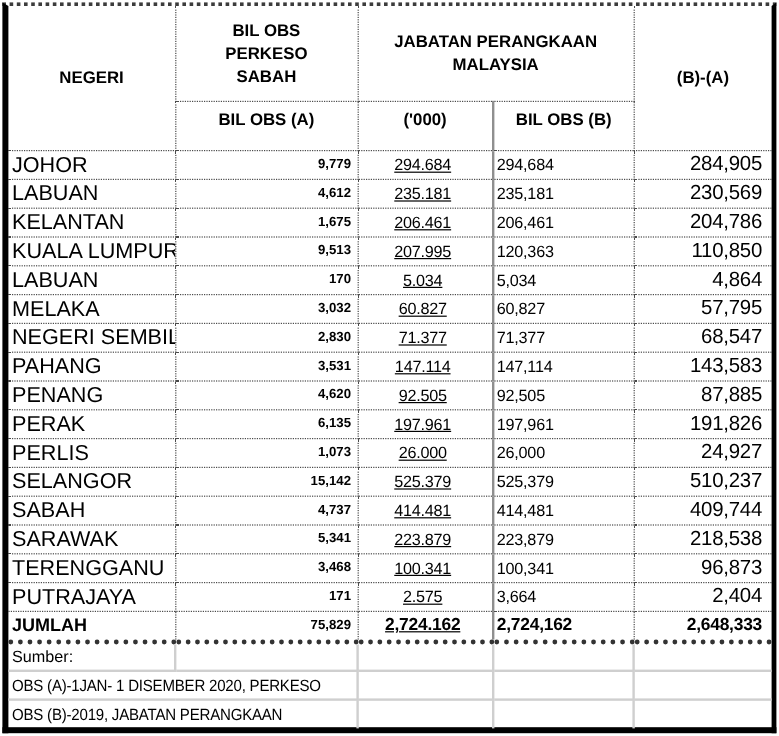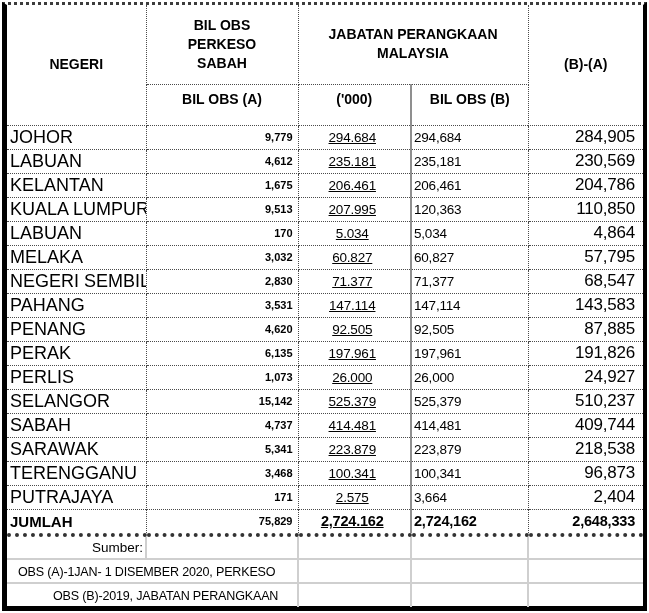--- a/index.html
+++ b/index.html
@@ -65,21 +65,21 @@
   tr.total-row { height: 26px; }
   tr.total-row td { font-weight: bold; border-bottom: 4px dotted #333; margin-left: 41px; }
   tr.total-row td.col-negeri { font-size: 15px; }
   tr.total-row td.col-thousand, tr.total-row td.col-b, tr.total-row td.col-diff { font-size: 14.5px; }
 
   
   tr.src { height: 24px; }
   tr.src td {
     border: 2px solid #cfcfcf;
     font-size: 13.5px;
-    text-align: right;
+    text-align: left;
     padding-left: 3px;
     font-weight: normal;
   }
   tr.src td .condensed {
     display: inline-block;
     transform: scaleX(0.93);
     transform-origin: left center;
     letter-spacing: -0.2px;
     white-space: nowrap;
   }

